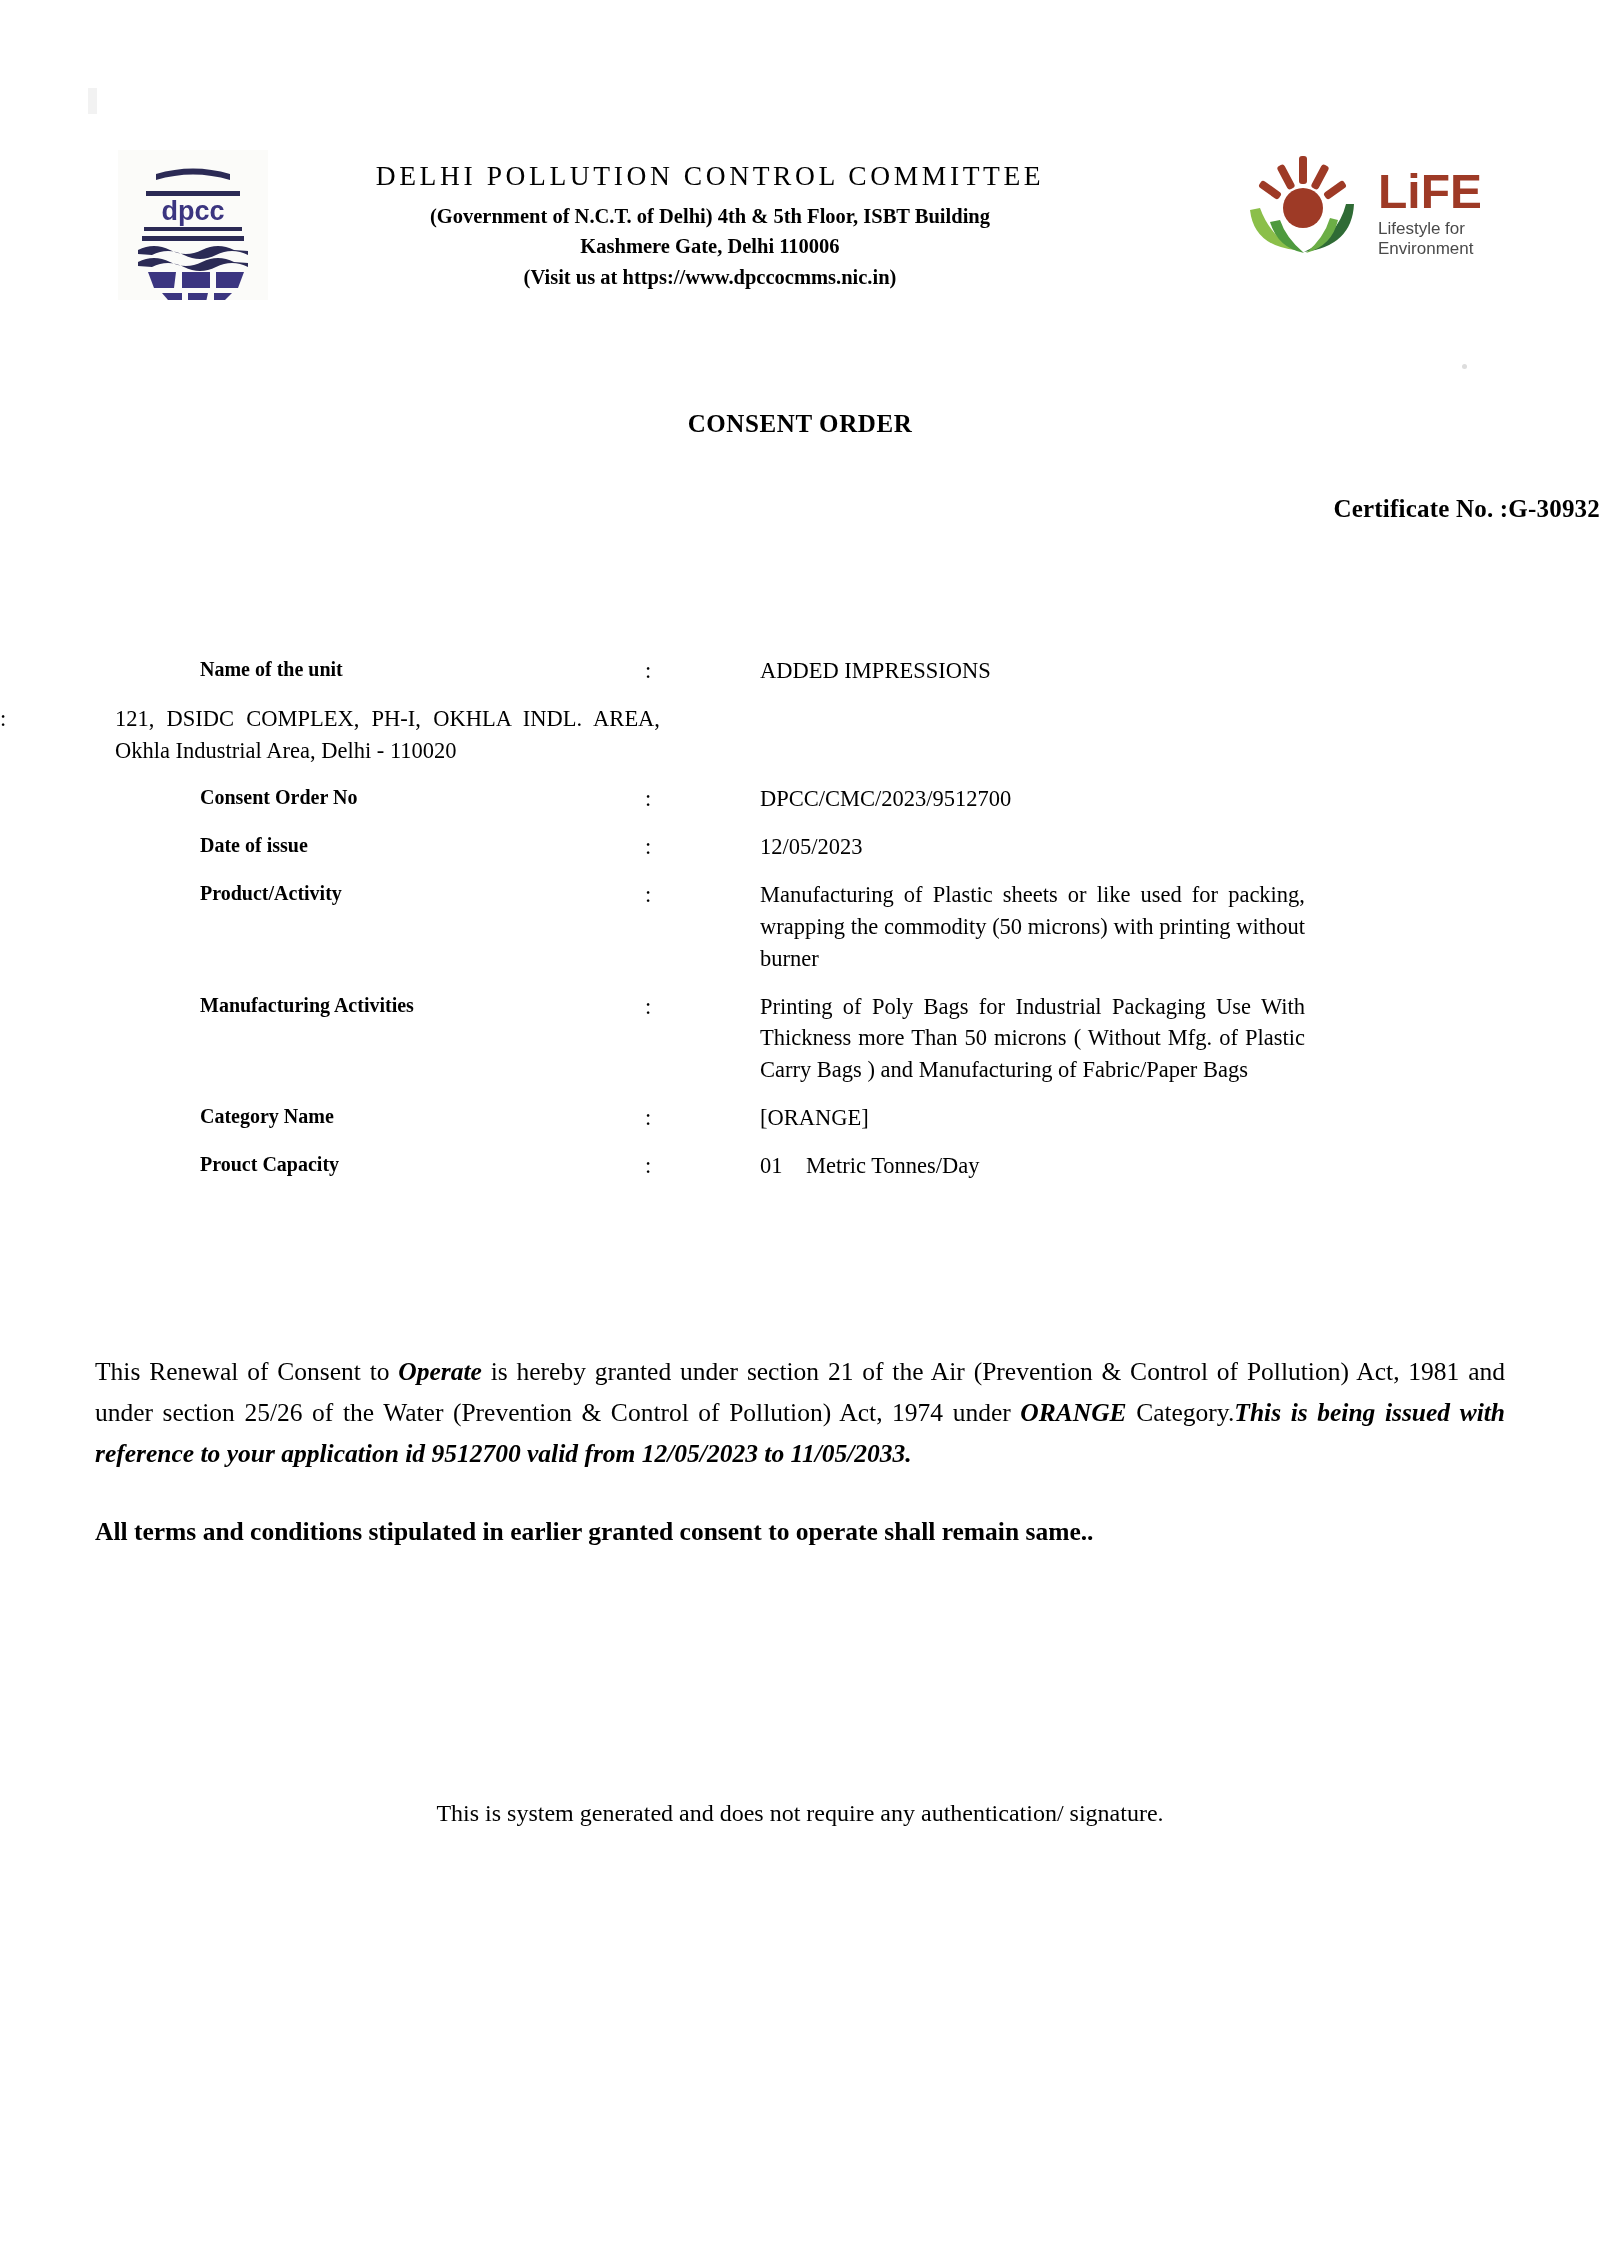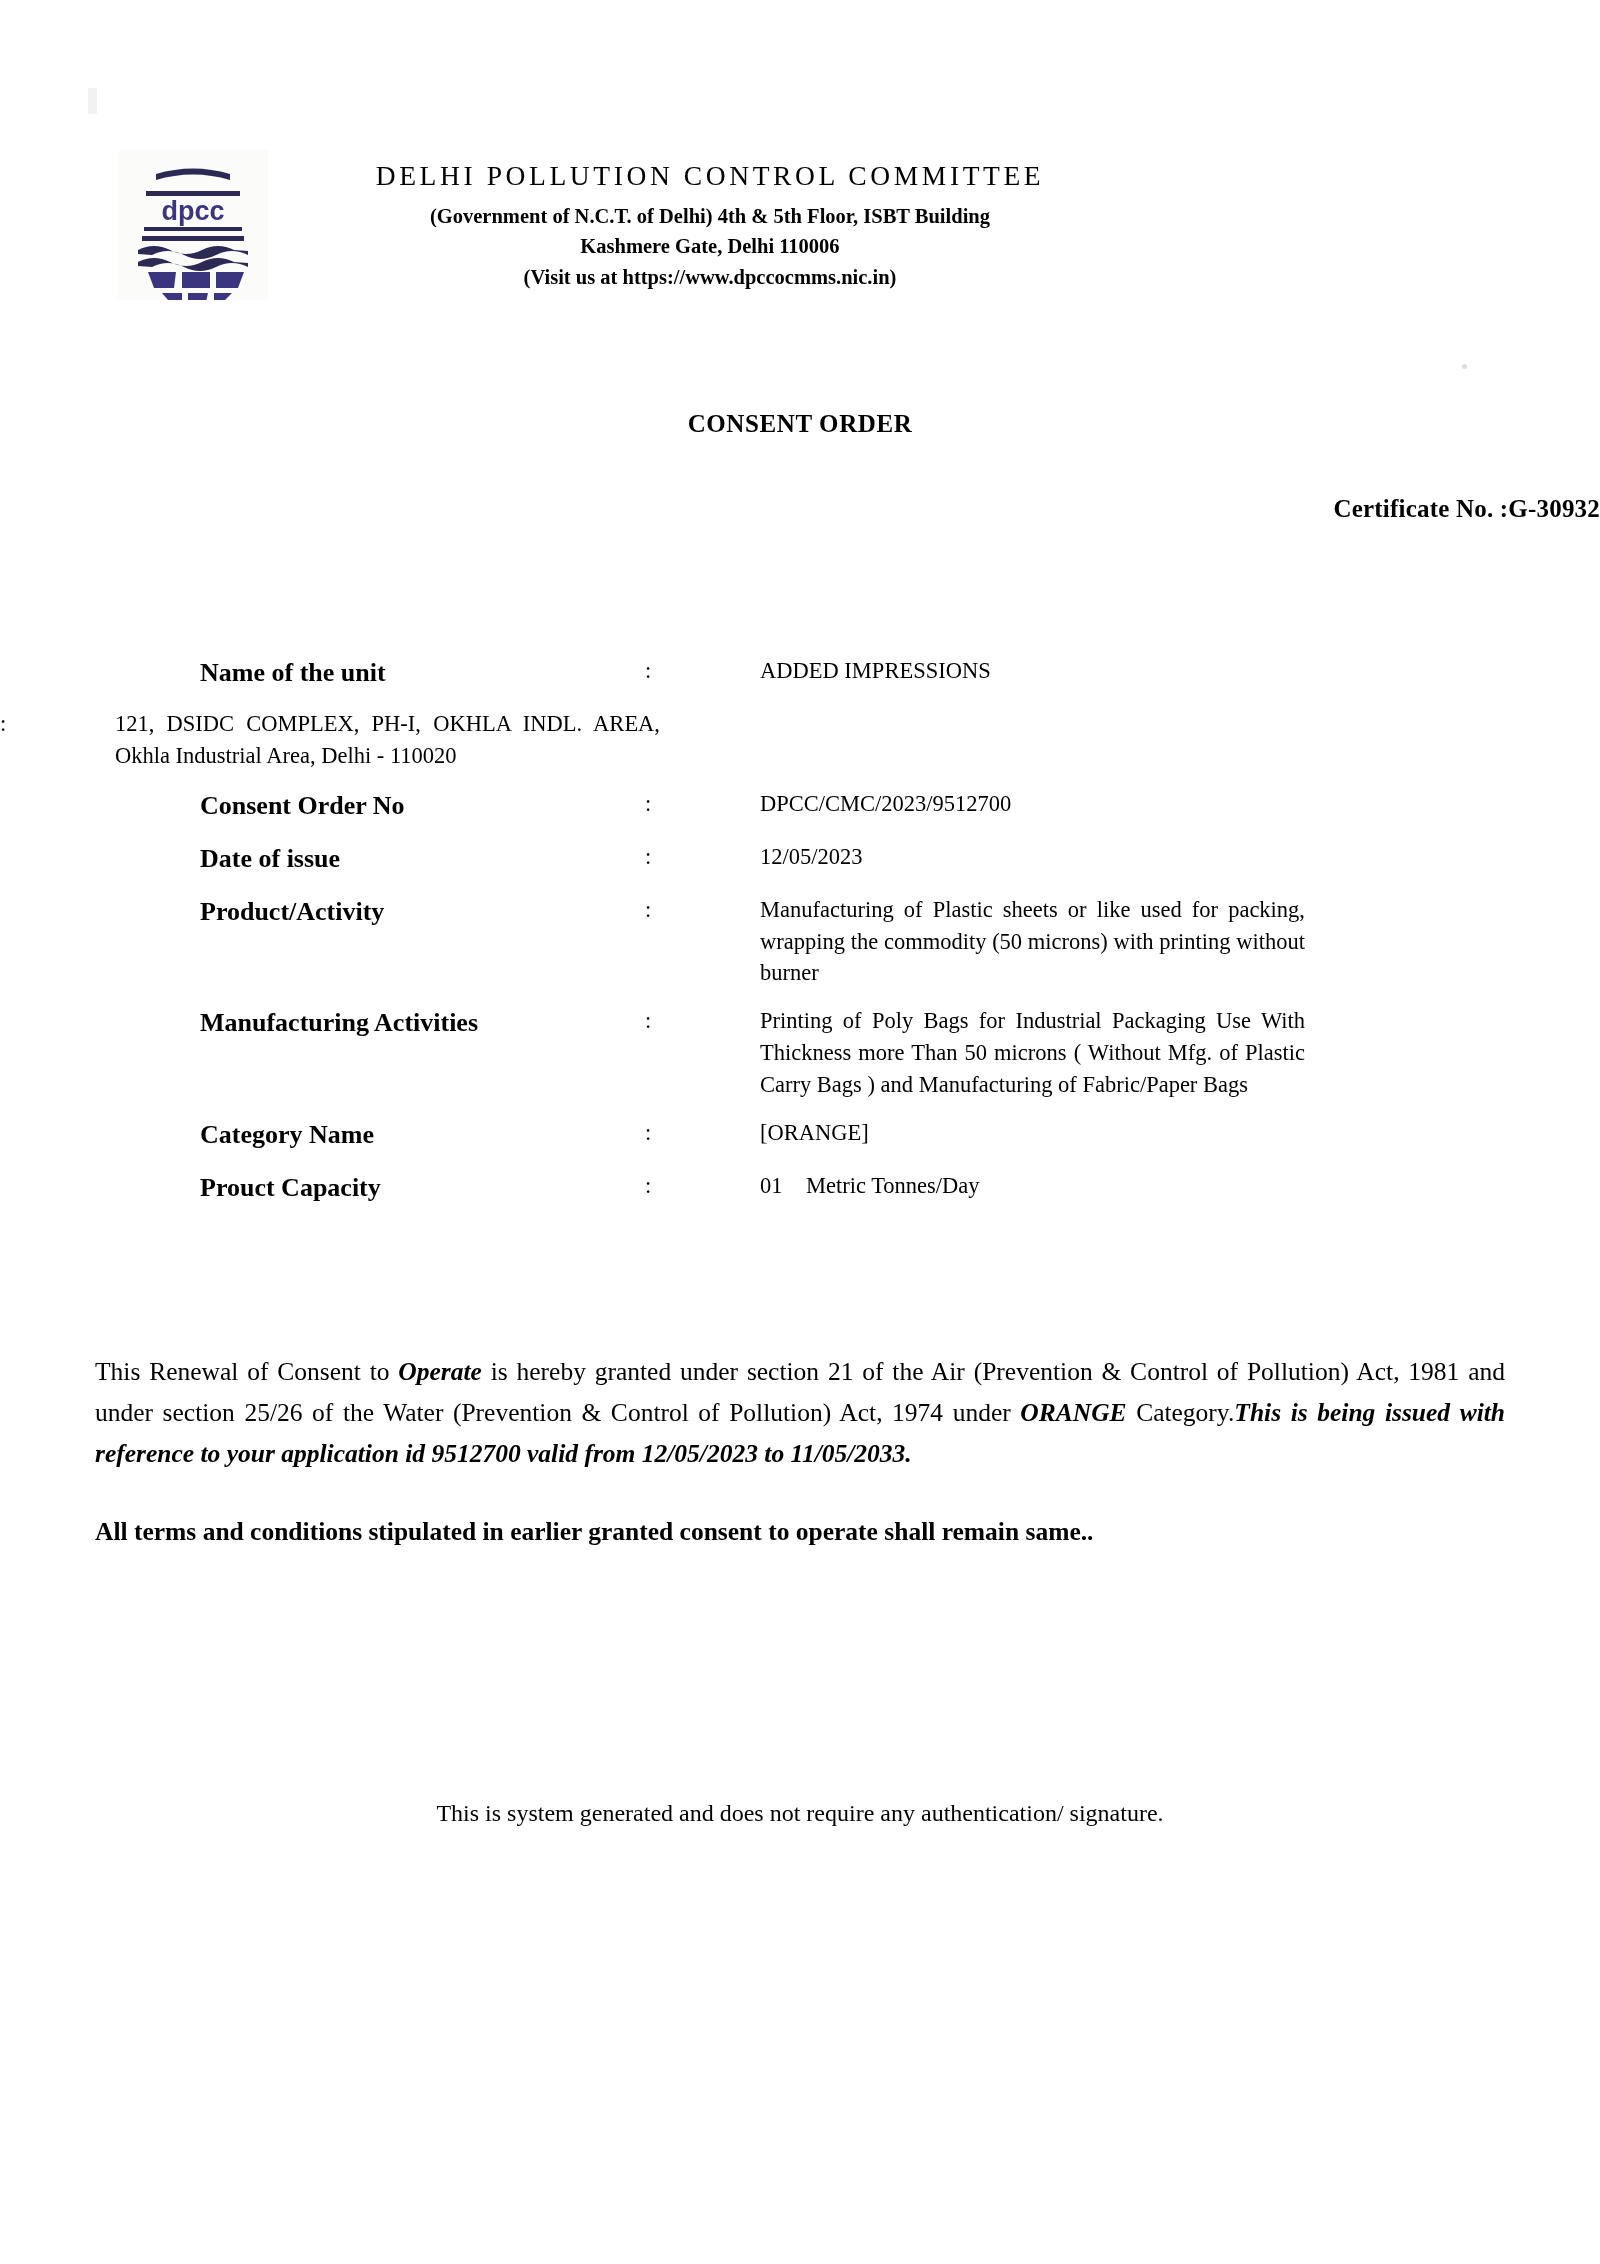--- a/index.html
+++ b/index.html
@@ -96,21 +96,21 @@
     width: 1600px;
   }
   .detail-row {
     display: flex;
     align-items: flex-start;
     margin-bottom: 16px;
   }
   .d-label {
     width: 645px;
     padding-left: 200px;
-    font-size: 26px;
+    font-size: 20px;
     font-weight: bold;
     line-height: 1.42;
   }
   .d-colon {
     width: 115px;
     font-size: 22.5px;
     line-height: 1.42;
   }
   .d-value {
     width: 545px;
@@ -203,20 +203,43 @@
 
     <div class="header-text">
       <div class="org-title">DELHI POLLUTION  CONTROL COMMITTEE</div>
       <div class="org-sub">
         <div>(Government of N.C.T. of Delhi)  4th &amp; 5th Floor, ISBT Building</div>
         <div>Kashmere Gate, Delhi 110006</div>
         <div>(Visit us at https://www.dpccocmms.nic.in)</div>
       </div>
     </div>
 
+    <div class="life-logo">
+      <svg viewBox="0 0 250 120" xmlns="http://www.w3.org/2000/svg">
+
+        <g fill="#9e3a26">
+          <rect x="52" y="14" width="8" height="26" rx="3" transform="rotate(-28 56 27)"></rect>
+          <rect x="69" y="6" width="8" height="28" rx="3"></rect>
+          <rect x="86" y="14" width="8" height="26" rx="3" transform="rotate(28 90 27)"></rect>
+          <rect x="36" y="28" width="8" height="24" rx="3" transform="rotate(-55 40 40)"></rect>
+          <rect x="101" y="28" width="8" height="24" rx="3" transform="rotate(55 105 40)"></rect>
+        </g>
+
+        <circle cx="73" cy="58" r="20" fill="#9e3a26"></circle>
+
+        <path d="M20 60 Q24 96 66 100 Q40 86 30 58 Z" fill="#8bbf4a"></path>
+        <path d="M124 54 Q122 96 74 102 Q108 86 116 54 Z" fill="#2f6b35"></path>
+        <path d="M40 72 Q48 98 74 103 Q56 88 50 70 Z" fill="#4e9a3e"></path>
+        <path d="M108 70 Q102 96 76 103 Q94 88 100 68 Z" fill="#6cae46"></path>
+
+        <text x="148" y="58" font-family="'Liberation Sans','DejaVu Sans',sans-serif" font-size="48" font-weight="bold" fill="#9e3a26">LiFE</text>
+        <text x="148" y="84" font-family="'Liberation Sans','DejaVu Sans',sans-serif" font-size="17" fill="#4a4a4a">Lifestyle for</text>
+        <text x="148" y="104" font-family="'Liberation Sans','DejaVu Sans',sans-serif" font-size="17" fill="#4a4a4a">Environment</text>
+      </svg>
+    </div>
   </div>
 
   <div class="doc-title">CONSENT ORDER</div>
   <div class="cert-no">Certificate No. :G-30932</div>
 
   <div class="details">
 
     <div class="detail-row">
       <div class="d-label">Name of the unit</div>
       <div class="d-colon">:</div>

